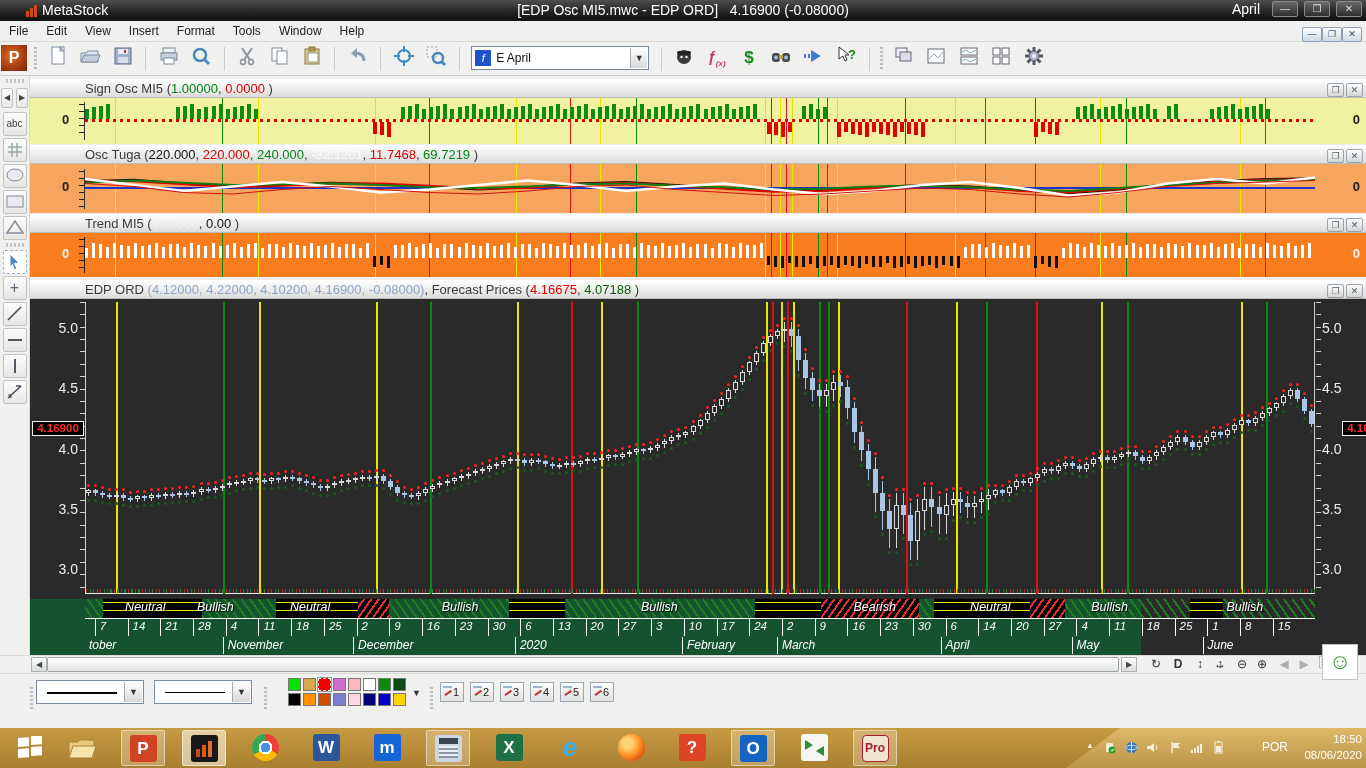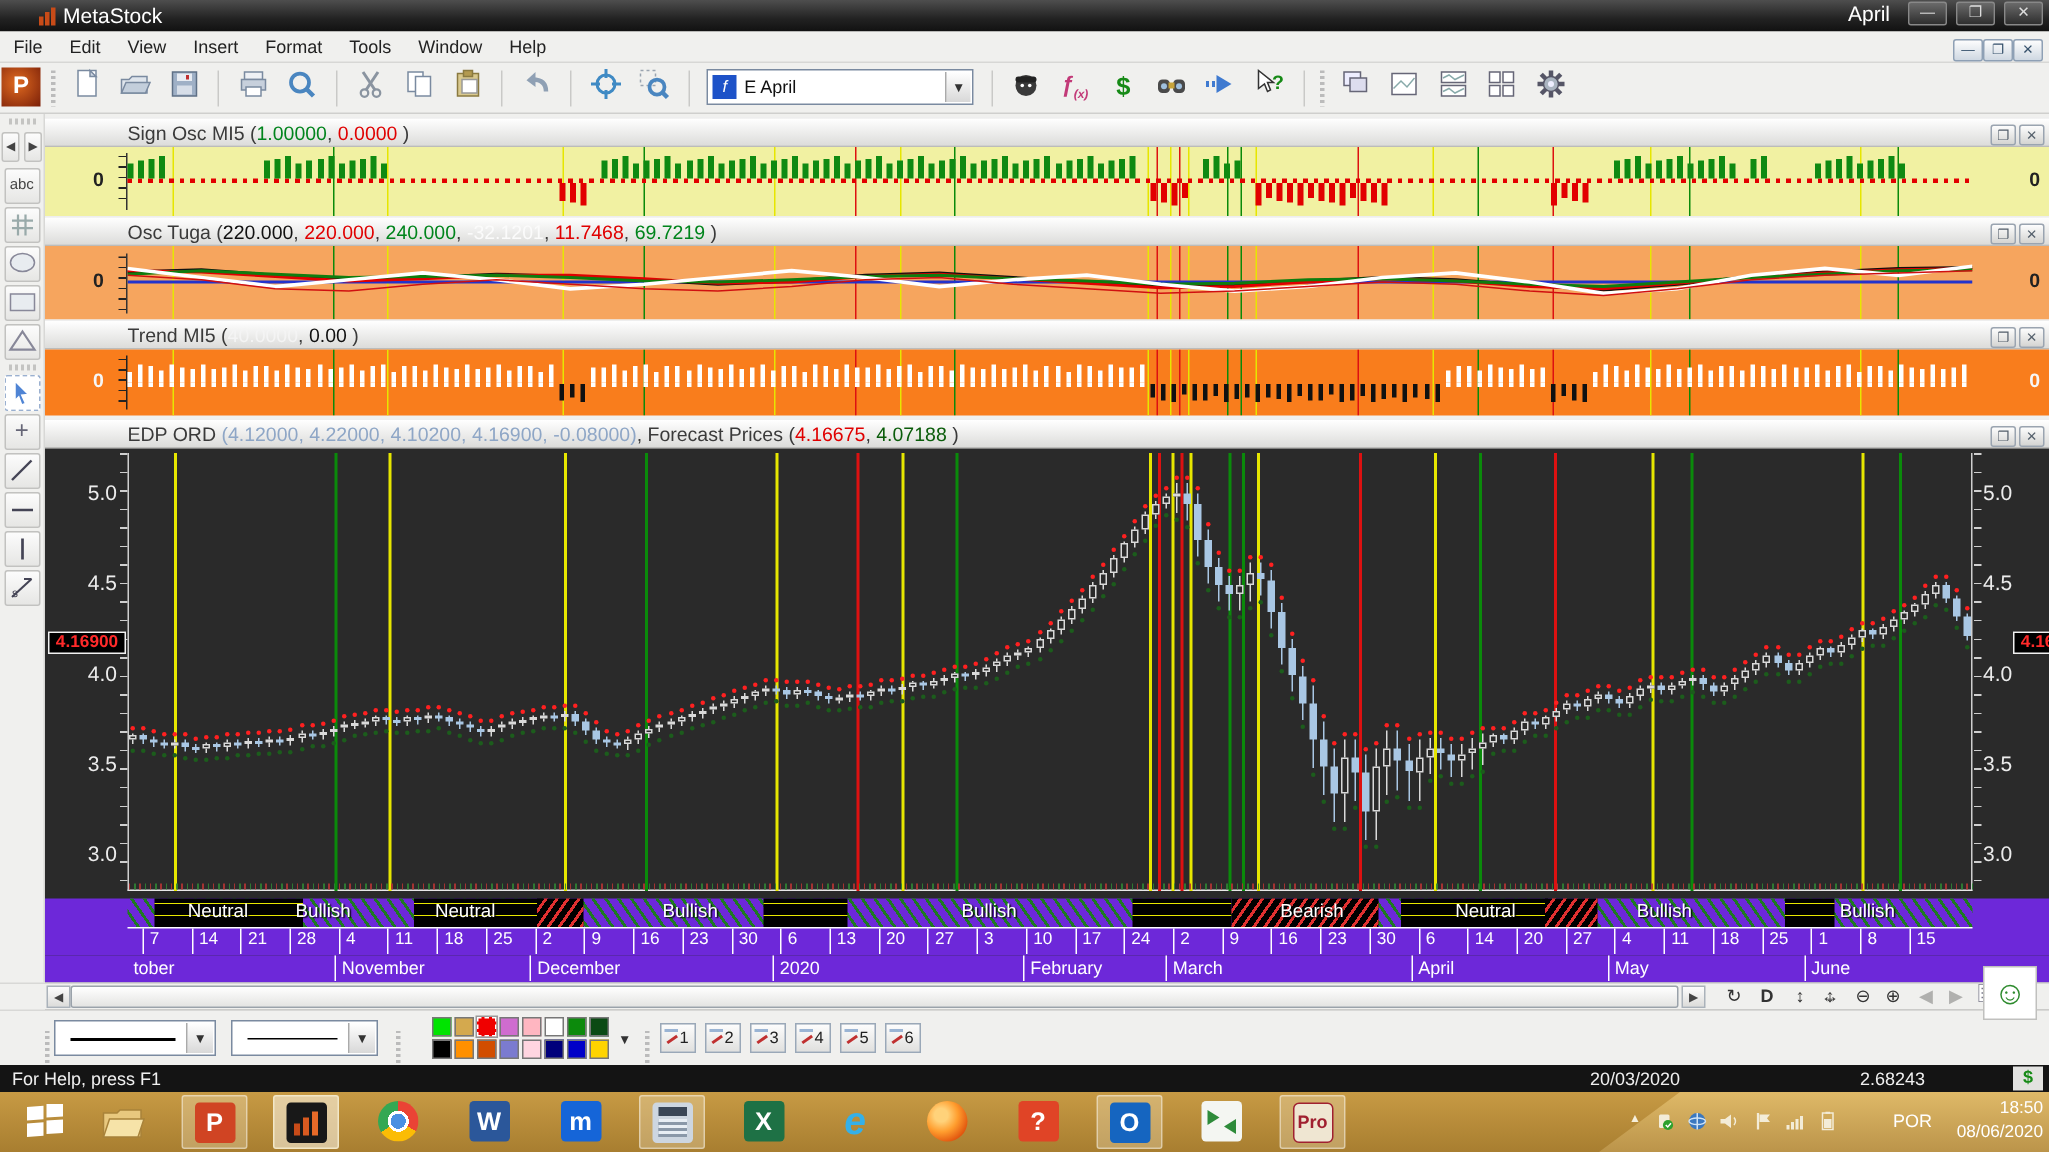--- a/index.html
+++ b/index.html
@@ -50,21 +50,21 @@
   .pbody{position:absolute;left:30px;width:1336px;overflow:hidden;}
   .zl{position:absolute;font-size:13px;font-weight:bold;}
   .axcol{position:absolute;width:1px;background:#333;}
   .ticksL{position:absolute;width:5px;background:repeating-linear-gradient(180deg,#222 0 1px,transparent 1px 7px);}
   
   #price-plot{position:absolute;left:55px;top:3px;width:1230px;height:292px;border-left:1px solid #cfcfcf;border-right:1px solid #cfcfcf;border-bottom:1px solid #e8e8e8;}
   .ytickmarks{position:absolute;top:3px;width:5px;height:292px;background:repeating-linear-gradient(180deg,#cfcfcf 0 1px,transparent 1px 12.37px);}
   .pricetag{position:absolute;width:52px;height:15px;background:#000;border:1px solid #f2f2f2;color:#ff2a2a;
     font-size:11.5px;font-weight:bold;text-align:center;line-height:13px;}
   
-  #ribbon,#days,#months{position:absolute;left:30px;width:1336px;background:#6d28d9;}
+  #ribbon,#days,#months{position:absolute;left:30px;width:1111px;background:#14532d;font-style:italic;}
   #ribbon-plot,#days-plot,#months-plot{position:absolute;left:55px;top:0;width:1230px;height:100%;}
   #ribbon-plot{background:repeating-linear-gradient(55deg,transparent 0 5px,#1f7a22 5px 7px);}
   .rzoneY{position:absolute;top:0;height:100%;background-color:#000;
     background-image:repeating-linear-gradient(180deg,transparent 0 3px,#e8e800 3px 4px,transparent 4px 8px);}
   .rzoneR{position:absolute;top:0;height:100%;background-color:#000;
     background-image:repeating-linear-gradient(125deg,transparent 0 4px,#e03030 4px 6px);}
   .rlabel{position:absolute;top:1px;transform:translateX(-50%);color:#fff;font-size:12.5px;text-shadow:1px 1px 1px #000;}
   #days-plot{border-top:1px solid #fff;}
   .daytick{position:absolute;top:0;height:17px;border-left:1px solid #fff;color:#fff;font-size:11.5px;padding:1px 0 0 4px;}
   .month{position:absolute;top:0;height:17px;border-left:1px solid #fff;color:#fff;font-size:12px;padding:1px 0 0 4px;}
@@ -111,20 +111,21 @@
 
 <div id="screen">
 
   <div id="titlebar">
     <span id="ts-logo">
         <i style="left:0;height:6px"></i>
         <i style="left:4px;height:9px"></i>
         <i style="left:8px;height:12px"></i>
       </span>
     <span id="app-name">MetaStock</span>
+    <span id="tb-center"><span>[EDP Osc MI5.mwc - EDP ORD]</span>&nbsp;&nbsp;&nbsp;<span>4.16900 (-0.08000)</span></span>
     <span id="tb-right">
       <span style="margin-right:6px;font-size:14px;">April</span>
       <span class="winbtn">—</span>
         <span class="winbtn">❐</span>
         <span class="winbtn">✕</span>
     </span>
   </div>
 
   <div id="menubar">
     <div id="menus"><span class="menu-item">File</span><span class="menu-item">Edit</span><span class="menu-item">View</span><span class="menu-item">Insert</span><span class="menu-item">Format</span><span class="menu-item">Tools</span><span class="menu-item">Window</span><span class="menu-item">Help</span></div>
@@ -1741,26 +1742,20 @@
     <div id="numbtns">
         <div class="numbtn" style="position: absolute; left: 440px;"><span class="mini"></span><span class="slash"></span><span style="position: relative; left: 4px;">1</span></div>
         <div class="numbtn" style="position: absolute; left: 470px;"><span class="mini"></span><span class="slash"></span><span style="position: relative; left: 4px;">2</span></div>
         <div class="numbtn" style="position: absolute; left: 500px;"><span class="mini"></span><span class="slash"></span><span style="position: relative; left: 4px;">3</span></div>
         <div class="numbtn" style="position: absolute; left: 530px;"><span class="mini"></span><span class="slash"></span><span style="position: relative; left: 4px;">4</span></div>
         <div class="numbtn" style="position: absolute; left: 560px;"><span class="mini"></span><span class="slash"></span><span style="position: relative; left: 4px;">5</span></div>
         <div class="numbtn" style="position: absolute; left: 590px;"><span class="mini"></span><span class="slash"></span><span style="position: relative; left: 4px;">6</span></div>
       </div>
   </div>
 
-  <div id="statusbar">
-    <span class="abs" style="left:8px;top:2px;">For Help, press F1</span>
-    <span class="abs" style="left:1060px;top:2px;">20/03/2020</span>
-    <span class="abs" style="left:1240px;top:2px;">2.68243</span>
-    <span class="abs" style="left:1342px;top:1px;width:20px;height:16px;background:#e2e2e0;color:#168a16;font-weight:bold;text-align:center;">$</span>
-  </div>
 
   <div id="taskbar">
     <div id="taskband"></div>
     <div class="app" style="left:8px;">
       <svg width="26" height="24" style="margin-top:6px">
           <rect x="1" y="2" width="11" height="9" fill="#fff" transform="skewY(-4)"></rect>
           <rect x="14" y="1" width="11" height="9" fill="#fff" transform="skewY(-4)"></rect>
           <rect x="1" y="13" width="11" height="9" fill="#fff" transform="skewY(-4)"></rect>
           <rect x="14" y="12" width="11" height="9" fill="#fff" transform="skewY(-4)"></rect>
         </svg>

